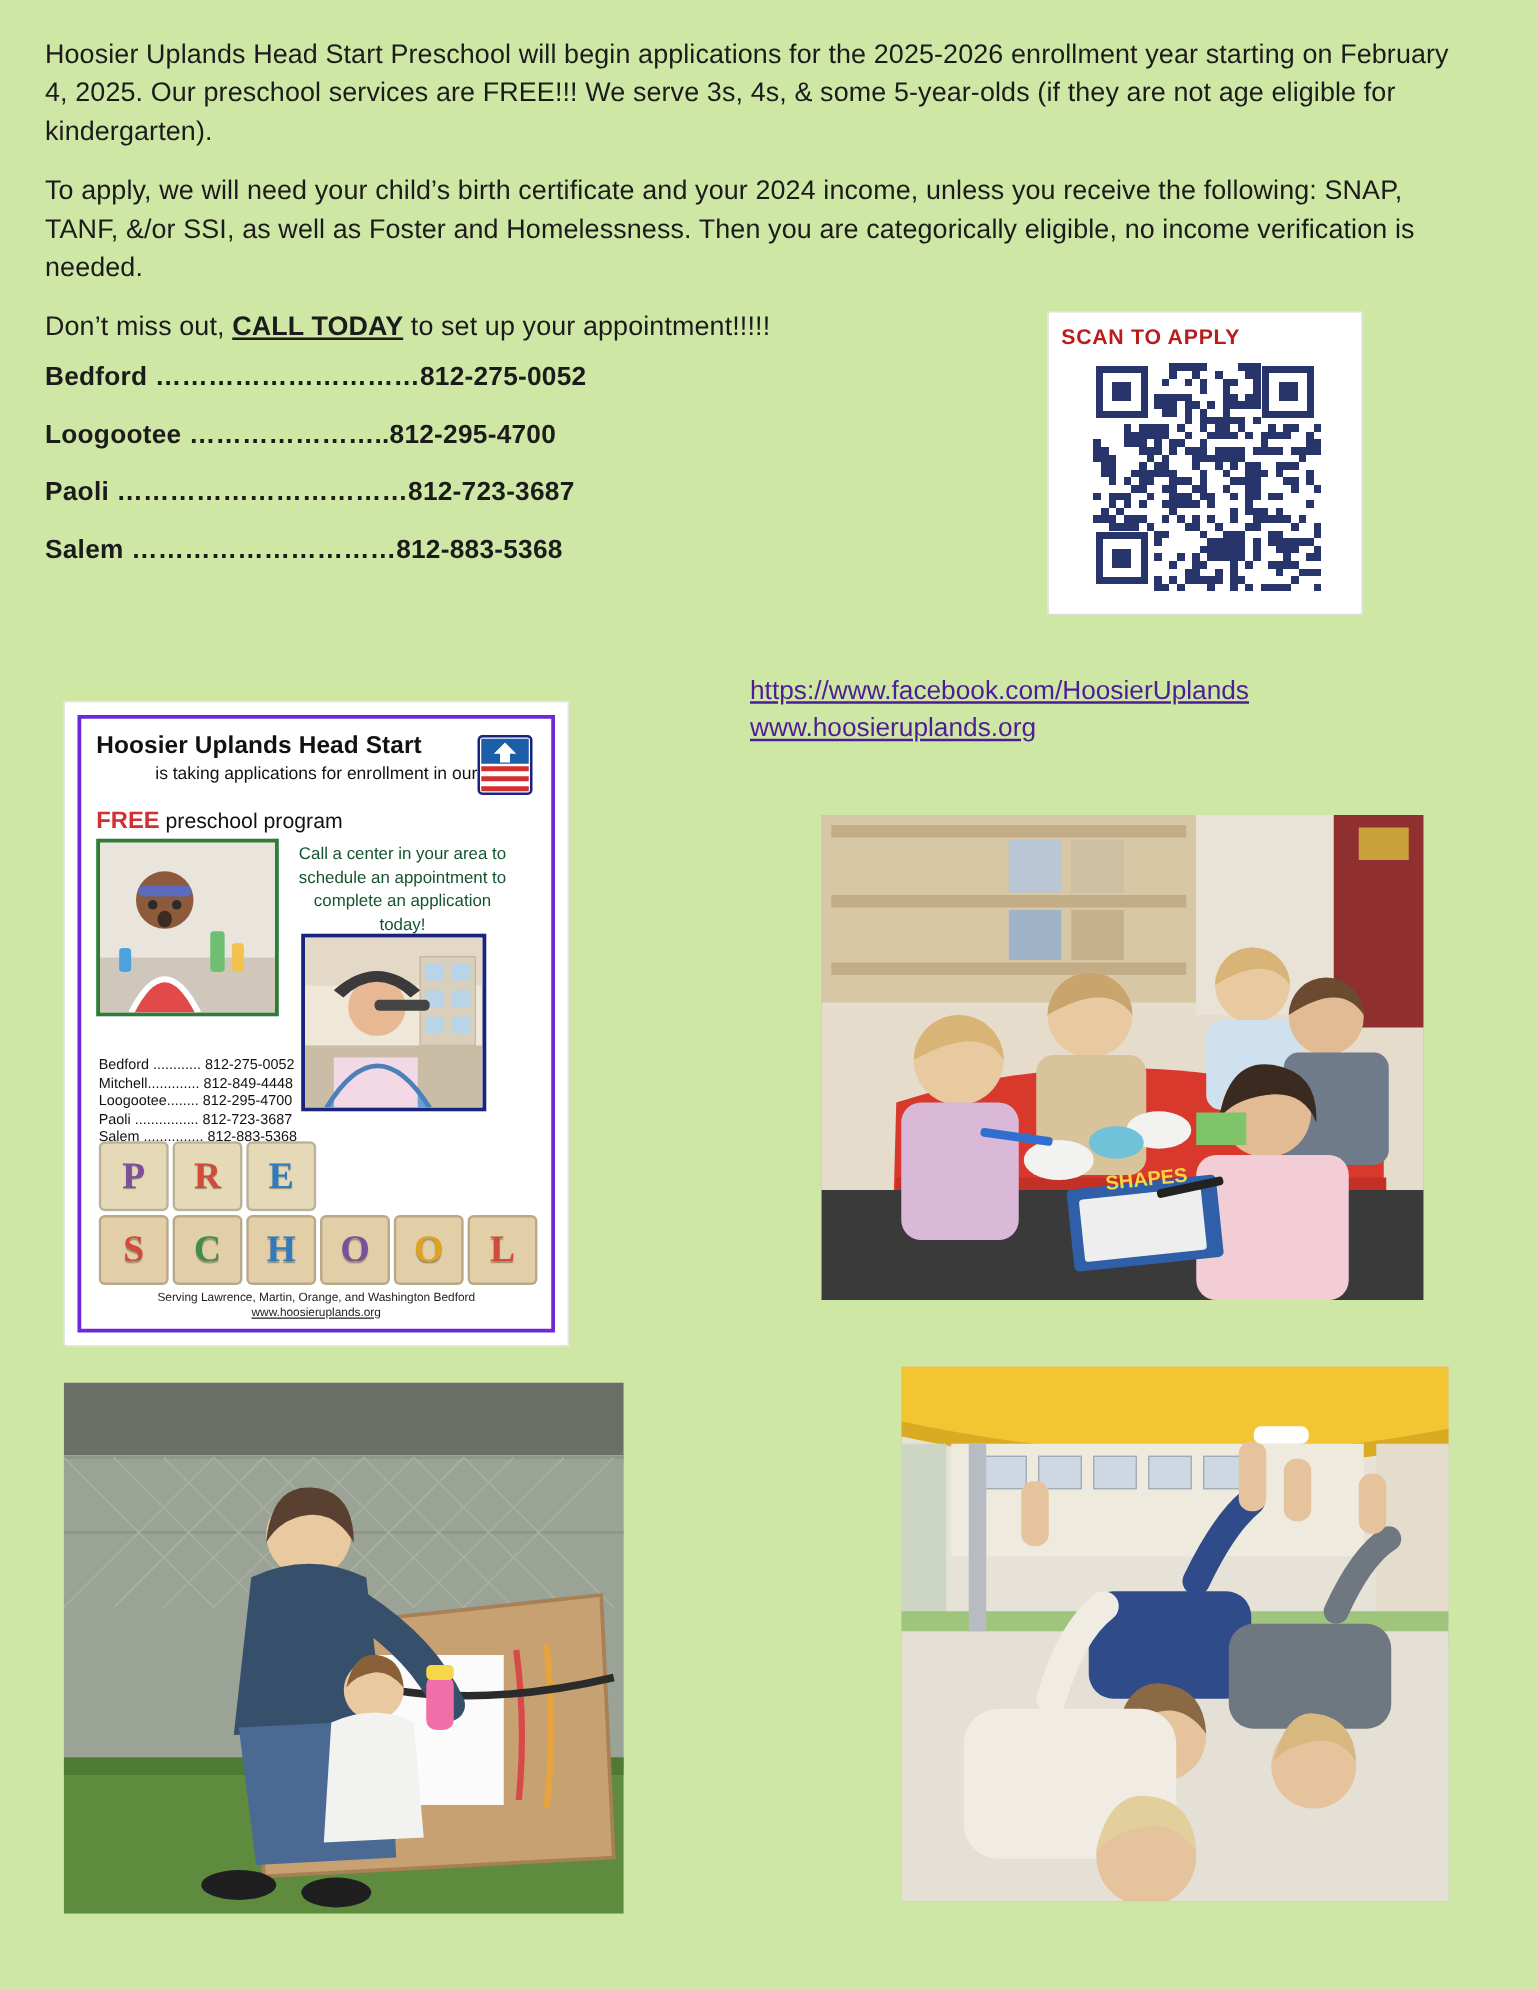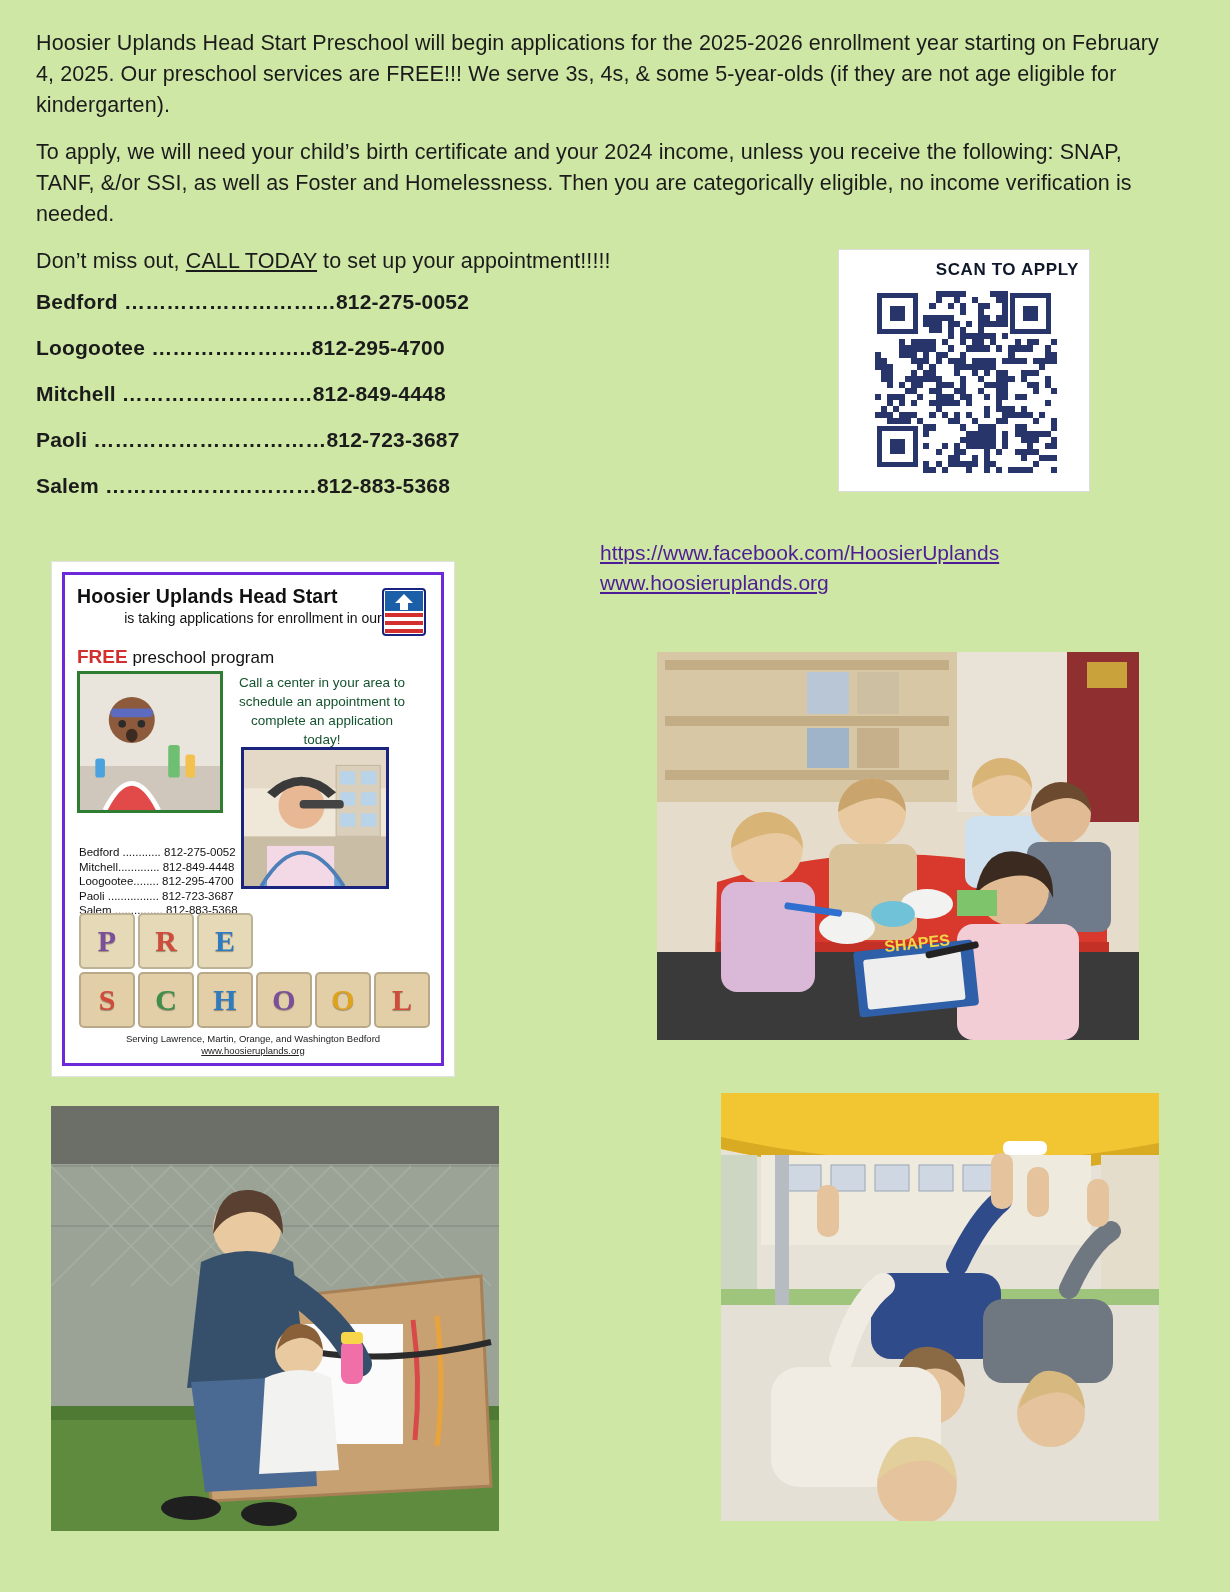--- a/index.html
+++ b/index.html
@@ -19,45 +19,45 @@
   
   .para {
     font-size: 21.5px;
     line-height: 31px;
     margin: 0 0 16px 0;
     max-width: 1135px;
     letter-spacing: .1px;
   }
   .para.p2 { max-width: 1125px; }
   .para.p3 { margin-bottom: 14px; }
-  .para.p3 b { font-weight: normal; text-decoration: underline; }
+  .para.p3 b { font-weight: bold; text-decoration: underline; }
 
   .contacts { margin-top: 2px; }
   .contact-line {
     font-size: 21px;
     font-weight: bold;
     line-height: 22px;
     margin: 0 0 24px 0;
     letter-spacing: .2px;
   }
 
   
   .qr-card {
     position: absolute;
     left: 838px; top: 249px;
     width: 252px; height: 243px;
     background: #ffffff;
     border: 1px solid #dcdcdc;
     padding: 8px 10px 10px 10px;
   }
   .qr-title {
-    text-align: right;
+    text-align: left;
     font-size: 17px;
     font-weight: bold;
-    color: #0f172a;
+    color: #b91c1c;
     letter-spacing: .6px;
     margin: 2px 0 5px 0;
   }
   .qr-box { position: relative; width: 100%; height: 190px; }
   .qr-canvas { width: 100%; height: 100%; display:block; }
 
   
   .links {
     position: absolute;
     left: 600px; top: 538px;
@@ -150,23 +150,20 @@
   <p class="para p3">
     <span>Don’t miss out, </span><b>CALL TODAY</b><span> to set up your appointment!!!!!</span>
   </p>
 
   <div class="contacts">
     <p class="contact-line">
       <span>Bedford</span><span> …………………………</span><span>812-275-0052</span>
     </p>
     <p class="contact-line">
       <span>Loogootee</span><span> …………………..</span><span>812-295-4700</span>
-    </p>
-    <p class="contact-line">
-      <span>Mitchell</span><span> ………………………</span><span>812-849-4448</span>
     </p>
     <p class="contact-line">
       <span>Paoli</span><span> ……………………………</span><span>812-723-3687</span>
     </p>
     <p class="contact-line">
       <span>Salem</span><span> …………………………</span><span>812-883-5368</span>
     </p>
   </div>
 
   <div class="qr-card">

